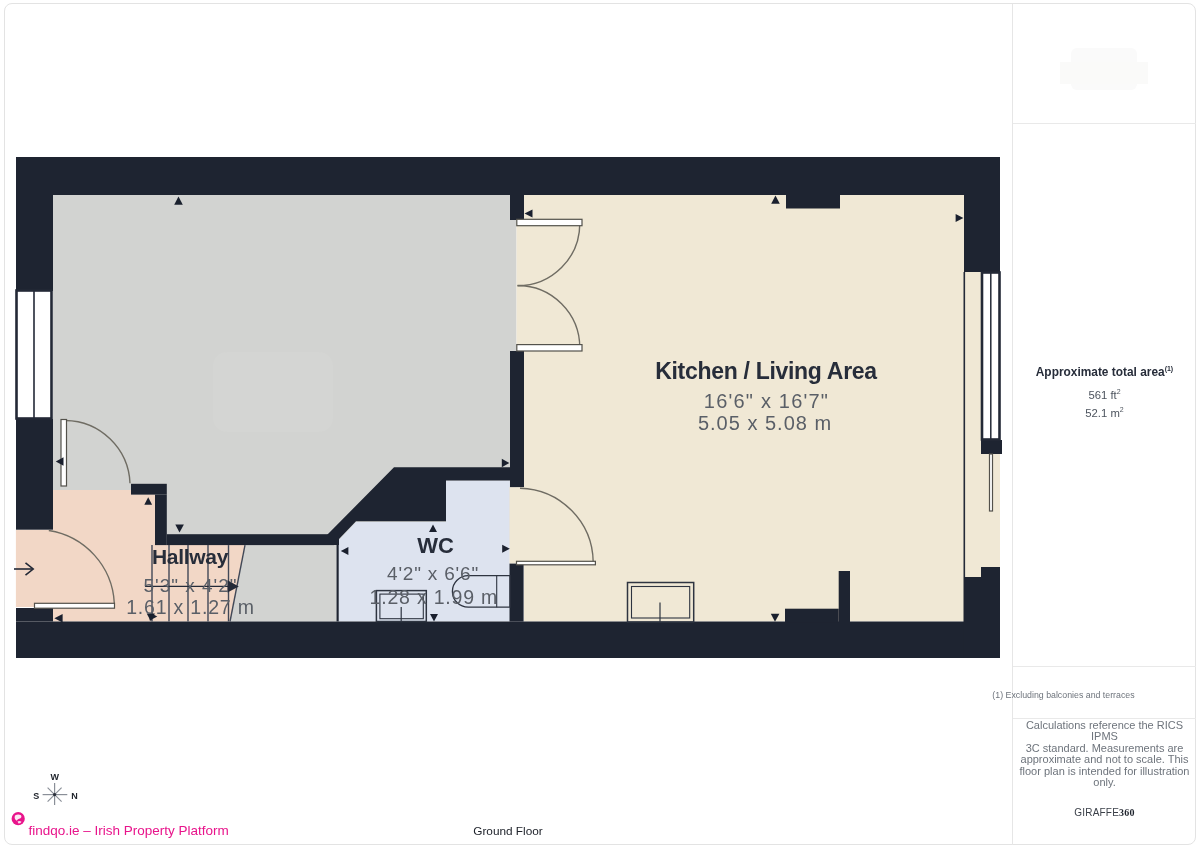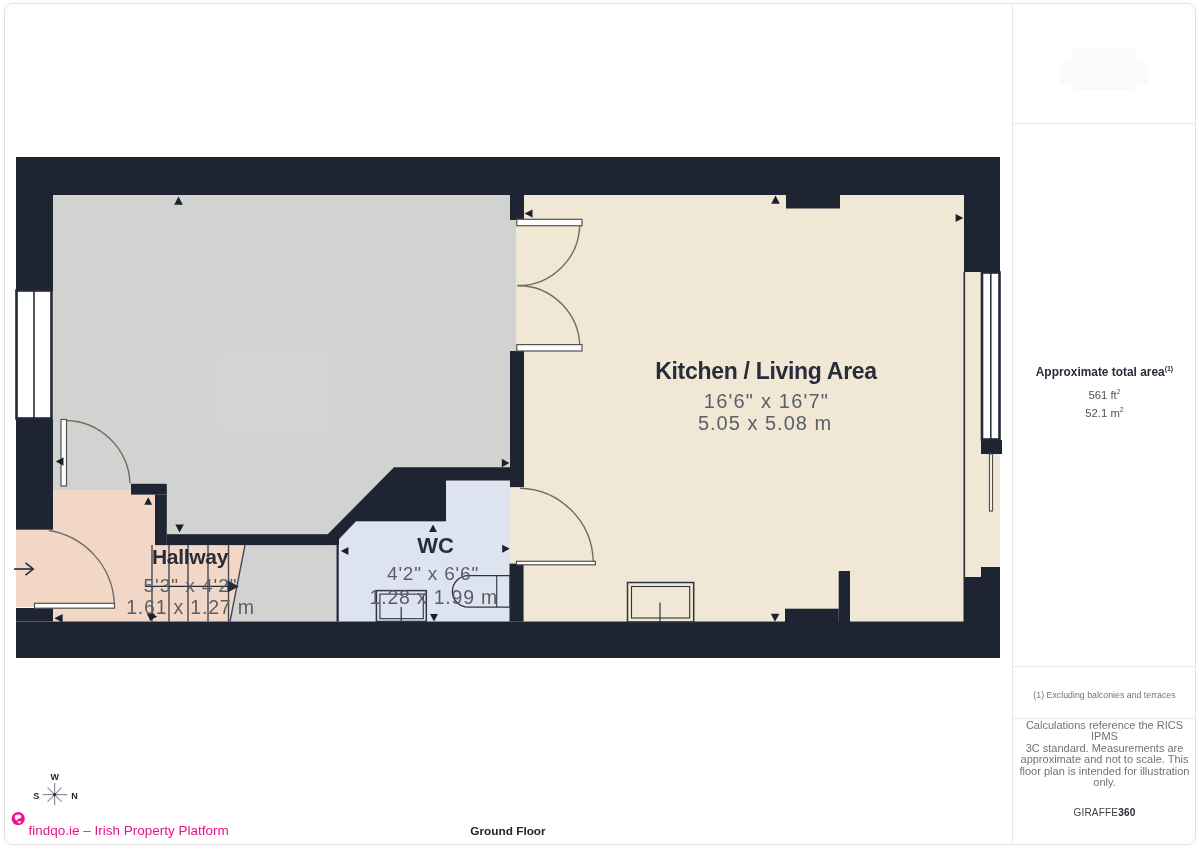--- a/index.html
+++ b/index.html
@@ -199,25 +199,25 @@
 
 <div style="position:absolute;left:1071px;top:48px;width:66px;height:42px;background:#fafafa;border-radius:6px;"></div>
 <div style="position:absolute;left:1060px;top:62px;width:88px;height:22px;background:#fafaf9;"></div>
 
 <div style="position:absolute;left:1013px;top:365px;width:183px;text-align:center;font-size:11.9px;font-weight:bold;color:#272d3a;">Approximate total area<span style="font-size:7px;vertical-align:super;">(1)</span></div>
 
 <div class="sbtxt" style="left:1013px;top:388px;width:183px;font-size:11.3px;color:#4d545e;">561 ft<span style="font-size:7px;vertical-align:super;">2</span></div>
 
 <div class="sbtxt" style="left:1013px;top:405.5px;width:183px;font-size:11.3px;color:#4d545e;">52.1 m<span style="font-size:7px;vertical-align:super;">2</span></div>
 
-<div class="sbtxt" style="left:1013px;top:689.5px;width:183px;font-size:8.8px;">(1) Excluding balconies and terraces</div>
+<div class="sbtxt" style="left:972px;top:689.5px;width:183px;font-size:8.8px;">(1) Excluding balconies and terraces</div>
 
 <div class="sbtxt" style="left:1013px;top:720px;width:183px;font-size:11px;line-height:11.4px;">Calculations reference the RICS IPMS<br>3C standard. Measurements are<br>approximate and not to scale. This<br>floor plan is intended for illustration<br>only.</div>
 
-<div class="sbtxt" style="left:1013px;top:807px;width:183px;font-size:10px;letter-spacing:0.2px;color:#3a3f48;">GIRAFFE<b style="color:#1f242e;">360</b></div>
+<div class="sbtxt" style="left:1013px;top:807px;width:183px;font-size:10px;letter-spacing:0.2px;color:#3a3f48;">GIRAFFE<b style="color:#1f242e;font-family:Liberation Serif, serif;">360</b></div>
 
 <svg style="position:absolute;left:28px;top:766px;" width="56" height="56" viewBox="0 0 56 56">
 <g stroke="#8a8f98" stroke-width="1.2">
 <line x1="26.6" y1="17" x2="26.6" y2="39"></line>
 <line x1="14.6" y1="28.6" x2="39.3" y2="28.6"></line>
 <line x1="19.6" y1="21.6" x2="33.6" y2="35.6"></line>
 <line x1="19.6" y1="35.6" x2="33.6" y2="21.6"></line>
 </g>
 <circle cx="26.6" cy="28.6" r="1.6" fill="#2a2f3a"></circle>
 <text x="26.8" y="13.5" font-size="9" font-weight="bold" fill="#22262e" text-anchor="middle">W</text>
@@ -226,13 +226,13 @@
 </svg>
 
 <svg style="position:absolute;left:10px;top:810px;" width="18" height="18" viewBox="0 0 18 18">
 <circle cx="8.2" cy="8.7" r="6.6" fill="#e8148b"></circle>
 <path d="M5,5.5 Q8,3.5 11,5.2 Q12.2,7 10.5,8.2 Q7.5,8.8 6.5,10.8 Q4.5,9.5 4.6,7.2 Z" fill="#fff" opacity="0.9"></path>
 <path d="M7.5,11.5 Q9.5,10.5 11.5,11.8 Q10.5,13.8 8.5,13.5 Z" fill="#fff" opacity="0.85"></path>
 </svg>
 
 <div style="position:absolute;left:28.5px;top:811px;font-size:13.5px;letter-spacing:0px;color:#e8148b;margin-top:12px;">findqo.ie – Irish Property Platform</div>
 
-<div style="position:absolute;left:408px;top:823.5px;width:200px;text-align:center;font-size:11.8px;font-weight:bold;color:#20242c;">Ground Floor</div>
+<div style="position:absolute;left:408px;top:823.5px;width:200px;text-align:center;font-size:11.8px;font-weight:normal;color:#20242c;">Ground Floor</div>
 
 </body></html>

